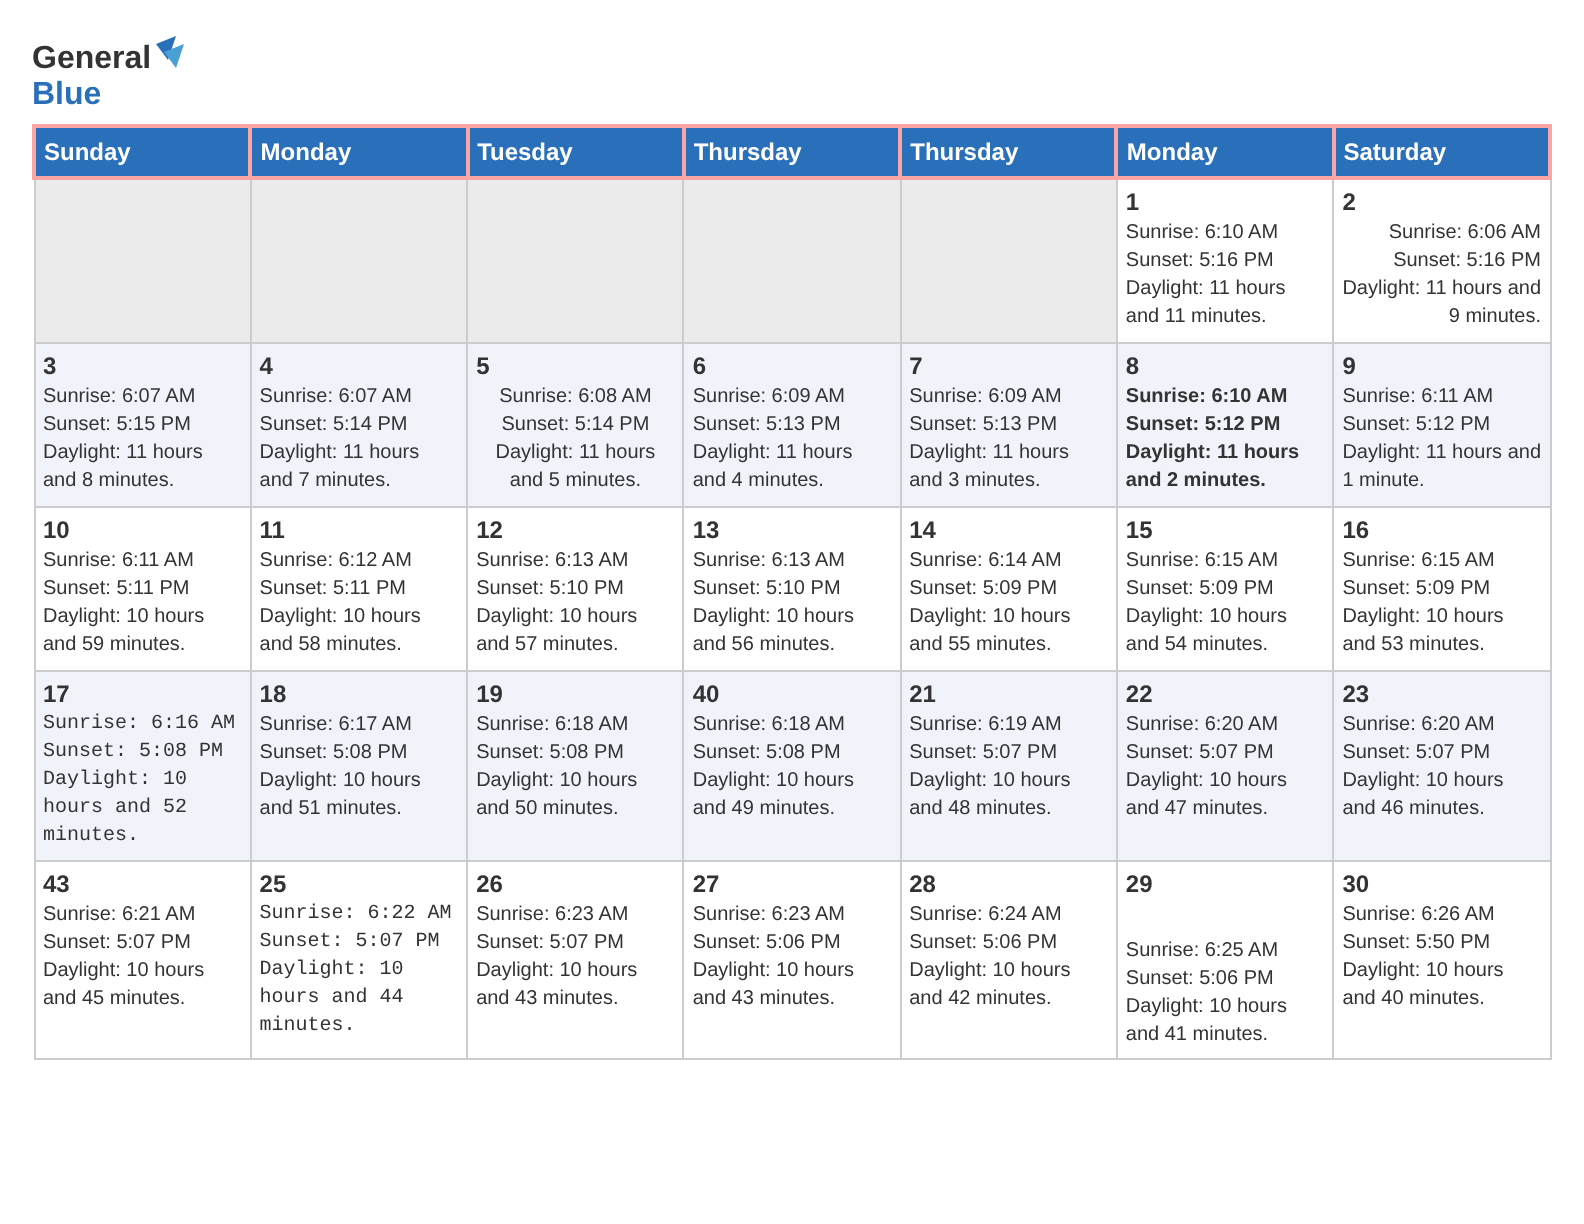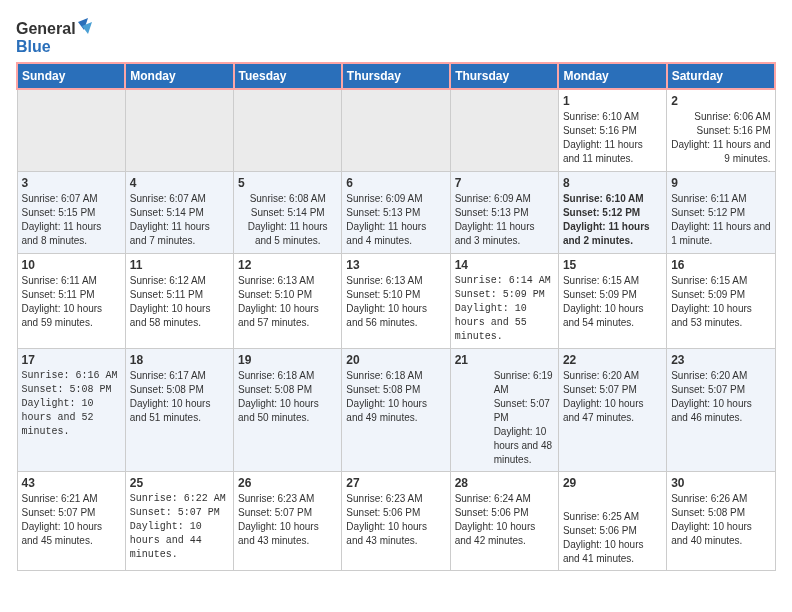--- a/index.html
+++ b/index.html
@@ -198,21 +198,21 @@
 Daylight: 10 hours and 57 minutes.</div>
         </td>
         <td>
           <span class="day-num">13</span>
           <div class="day-info" style="white-space: pre-line;">Sunrise: 6:13 AM
 Sunset: 5:10 PM
 Daylight: 10 hours and 56 minutes.</div>
         </td>
         <td>
           <span class="day-num">14</span>
-          <div class="day-info" style="white-space: pre-line; font-family: Liberation Mono, monospace;">Sunrise: 6:14 AM
+          <div class="day-info" style="white-space: pre-line;">Sunrise: 6:14 AM
 Sunset: 5:09 PM
 Daylight: 10 hours and 55 minutes.</div>
         </td>
         <td>
           <span class="day-num">15</span>
           <div class="day-info" style="white-space: pre-line;">Sunrise: 6:15 AM
 Sunset: 5:09 PM
 Daylight: 10 hours and 54 minutes.</div>
         </td>
         <td>
@@ -235,28 +235,28 @@
 Sunset: 5:08 PM
 Daylight: 10 hours and 51 minutes.</div>
         </td>
         <td>
           <span class="day-num">19</span>
           <div class="day-info" style="white-space: pre-line;">Sunrise: 6:18 AM
 Sunset: 5:08 PM
 Daylight: 10 hours and 50 minutes.</div>
         </td>
         <td>
-          <span class="day-num">20</span>
+          <span class="day-num">40</span>
           <div class="day-info" style="white-space: pre-line;">Sunrise: 6:18 AM
 Sunset: 5:08 PM
 Daylight: 10 hours and 49 minutes.</div>
         </td>
         <td>
           <span class="day-num">21</span>
-          <div class="day-info" style="white-space: pre-line; margin-left: 39px;">Sunrise: 6:19 AM
+          <div class="day-info" style="white-space: pre-line;">Sunrise: 6:19 AM
 Sunset: 5:07 PM
 Daylight: 10 hours and 48 minutes.</div>
         </td>
         <td>
           <span class="day-num">22</span>
           <div class="day-info" style="white-space: pre-line;">Sunrise: 6:20 AM
 Sunset: 5:07 PM
 Daylight: 10 hours and 47 minutes.</div>
         </td>
         <td>
@@ -299,18 +299,18 @@
         </td>
         <td>
           <span class="day-num">29</span>
           <div class="day-info" style="white-space: pre-line; margin-top: 20px;">Sunrise: 6:25 AM
 Sunset: 5:06 PM
 Daylight: 10 hours and 41 minutes.</div>
         </td>
         <td>
           <span class="day-num">30</span>
           <div class="day-info" style="white-space: pre-line;">Sunrise: 6:26 AM
-Sunset: 5:08 PM
+Sunset: 5:50 PM
 Daylight: 10 hours and 40 minutes.</div>
         </td>
       </tr>
     </tbody>
 </table>
 
 </body></html>

